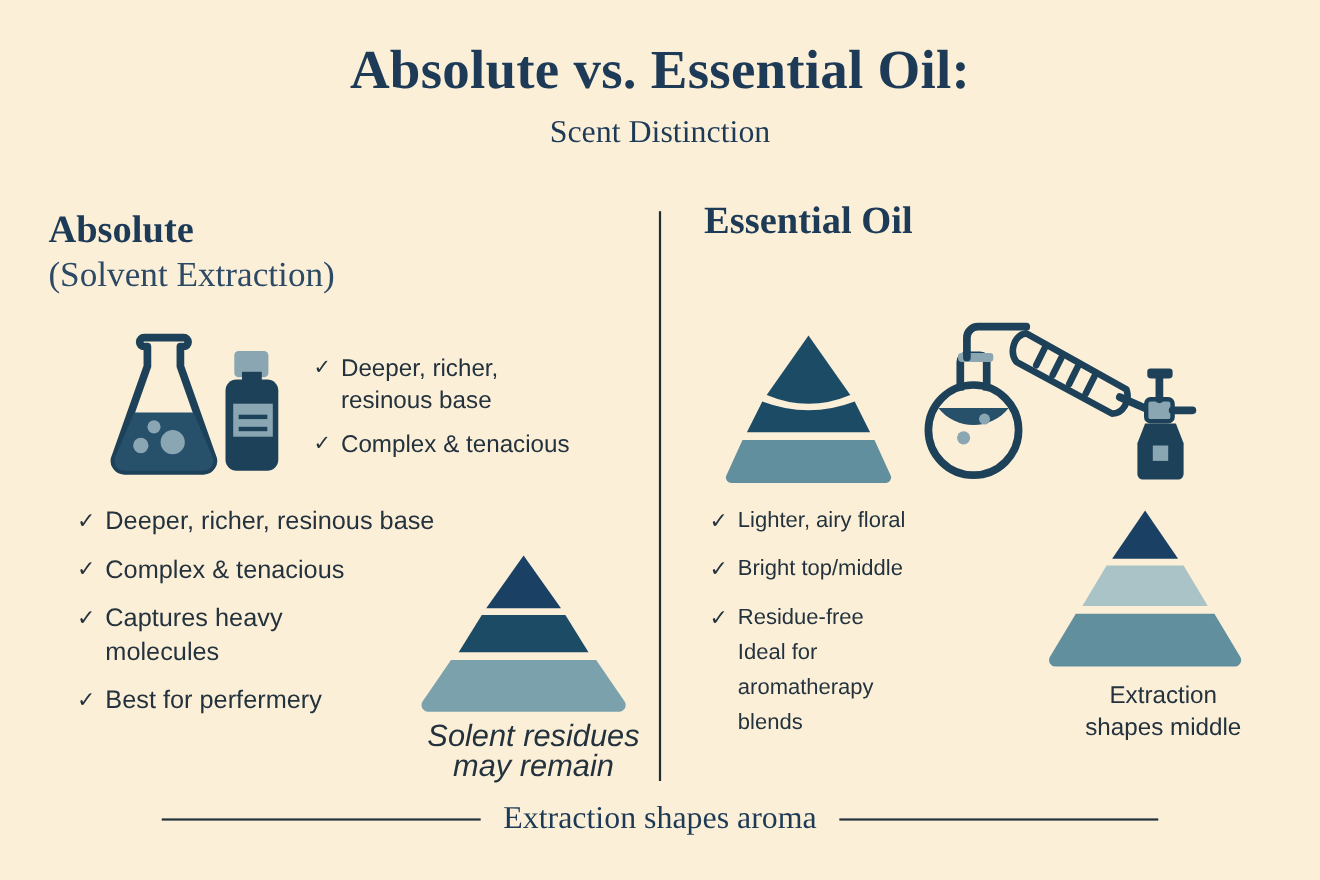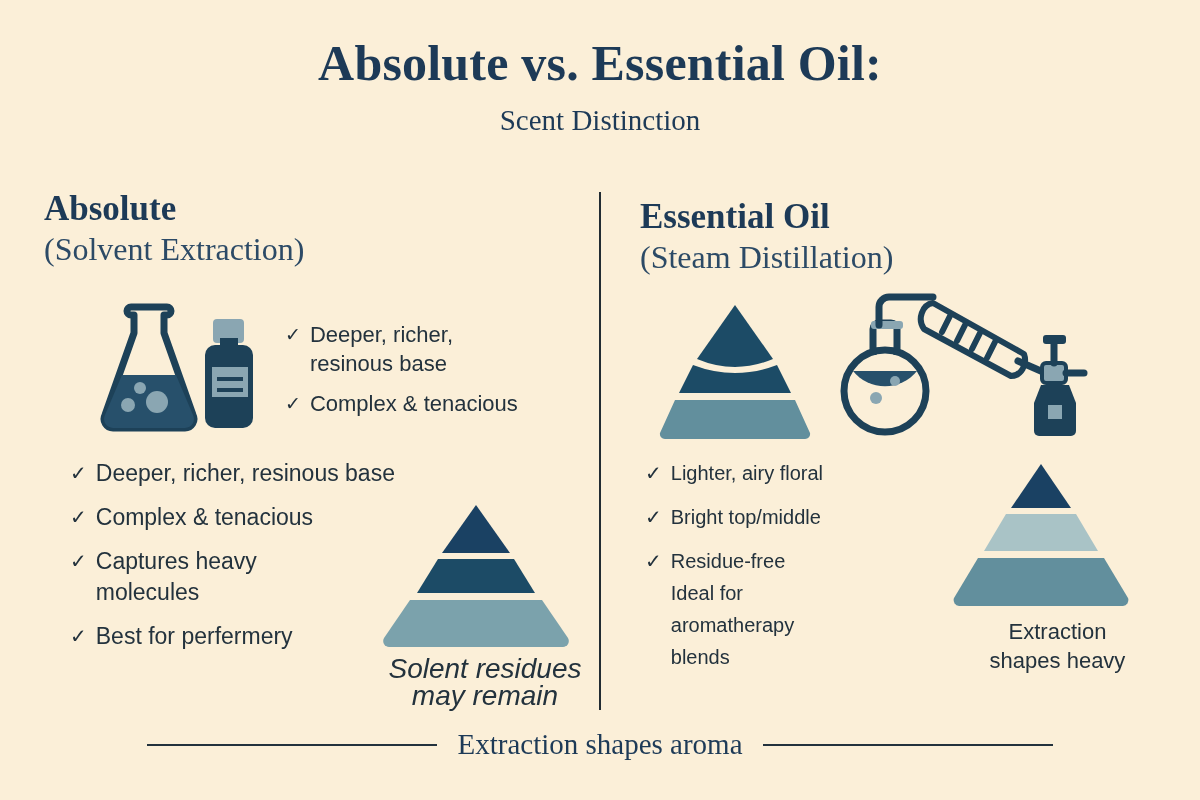--- a/index.html
+++ b/index.html
@@ -45,21 +45,21 @@
     margin-top: 2px;
   }
 
   
   .col-head {
     position: absolute;
     text-align: left;
     width: 520px;
   }
   .col-head.left  { left: 44px;  top: 188px; }
-  .col-head.right { left: 640px; top: 196px; }
+  .col-head.right { left: 640px; top: 180px; }
   .col-head .main {
     font-family: "Liberation Serif", serif;
     font-weight: bold;
     font-size: 35px;
     line-height: 42px;
     color: #1d3a57;
   }
   .col-head .sub {
     font-family: "Liberation Serif", serif;
     font-size: 32px;
@@ -176,21 +176,20 @@
     <div class="title-line2">Scent Distinction</div>
   </div>
 
   <div class="col-head left">
     <div class="main">Absolute</div>
     <div class="sub">(Solvent Extraction)</div>
   </div>
 
   <div class="col-head right">
     <div class="main">Essential Oil</div>
-    <div class="sub">(Steam Distillation)</div>
   </div>
 
   <div class="v-divider"></div>
 
   <div class="figure" id="fig-lab-glassware">
     <svg width="180" height="150" viewBox="0 0 180 150">
 
       <path d="M31 14 h36 a4 4 0 0 1 0 8 h-3 v18 L93 122 a9 9 0 0 1 -8 13 H13 a9 9 0 0 1 -8 -13 L34 40 V22 h-3 a4 4 0 0 1 0 -8 z" fill="none" stroke="#1d4158" stroke-width="7" stroke-linejoin="round"></path>
       <path d="M22 82 h54 l17 40 a9 9 0 0 1 -8 13 H13 a9 9 0 0 1 -8 -13 z" fill="#27506b"></path>
       <circle cx="40" cy="95" r="6" fill="#8aa6b2"></circle>
@@ -309,21 +308,21 @@
 
   <div class="figure" id="fig-pyramid-right">
     <svg width="220" height="160" viewBox="0 0 220 160">
       <path d="M103 9 L133 53 H73 Z" fill="#1a4163"></path>
       <path d="M68 59 H138 L160 96 H46 Z" fill="#a9c3c6"></path>
       <path d="M40 103 H166 L190 143 a6 6 0 0 1 -5 8 H21 a6 6 0 0 1 -5 -8 Z" fill="#628f9d"></path>
     </svg>
   </div>
 
   <div class="caption" id="caption-essential">Extraction
-shapes heavy</div>
+shapes middle</div>
 
   <div class="footer">
     <div class="rule"></div>
     <div class="ftext">Extraction shapes aroma</div>
     <div class="rule"></div>
   </div>
 
 </div>
 
 </body></html>

